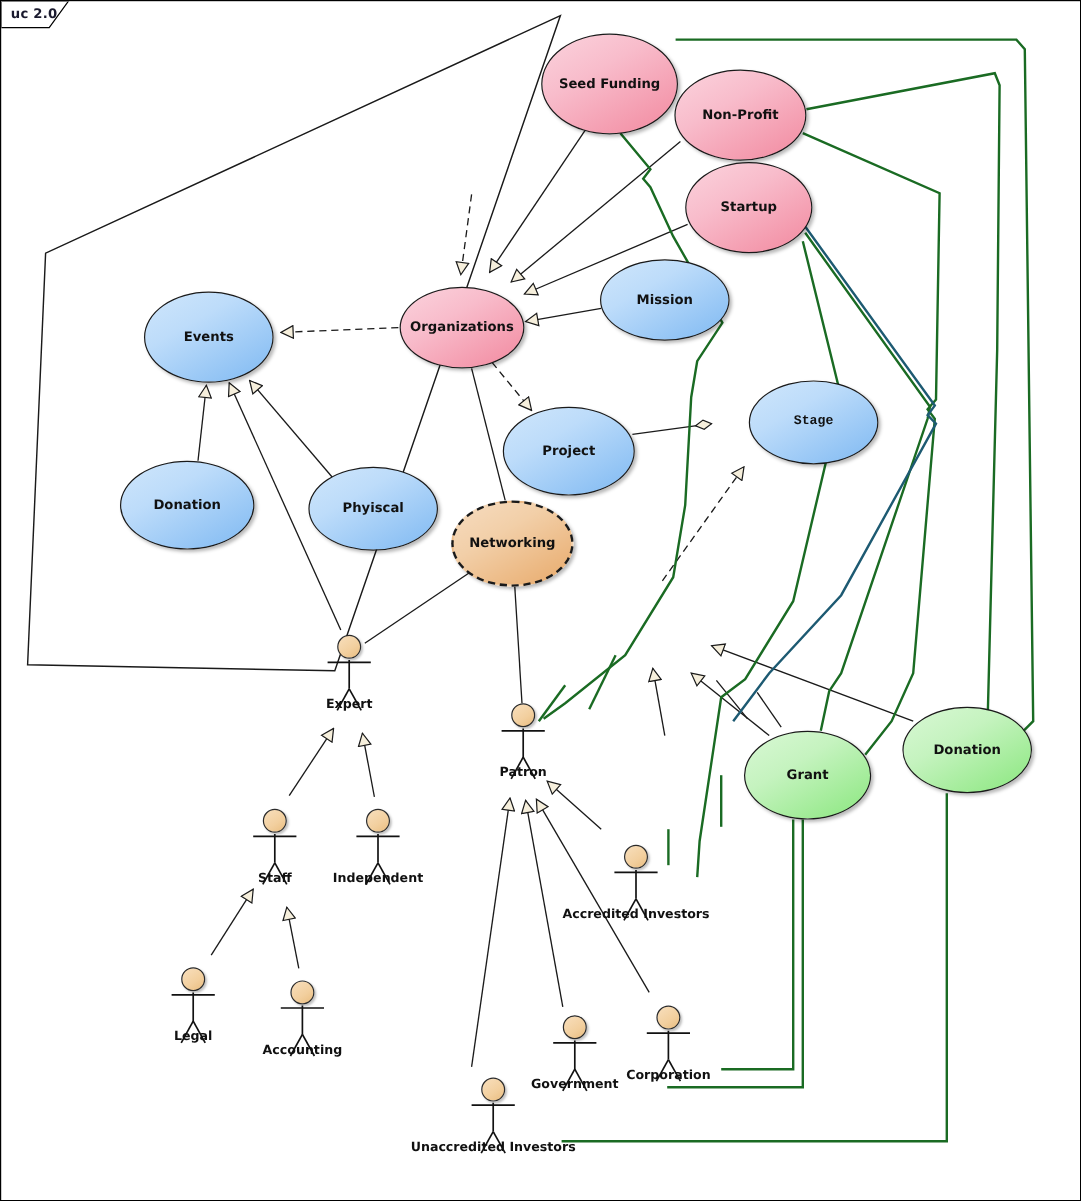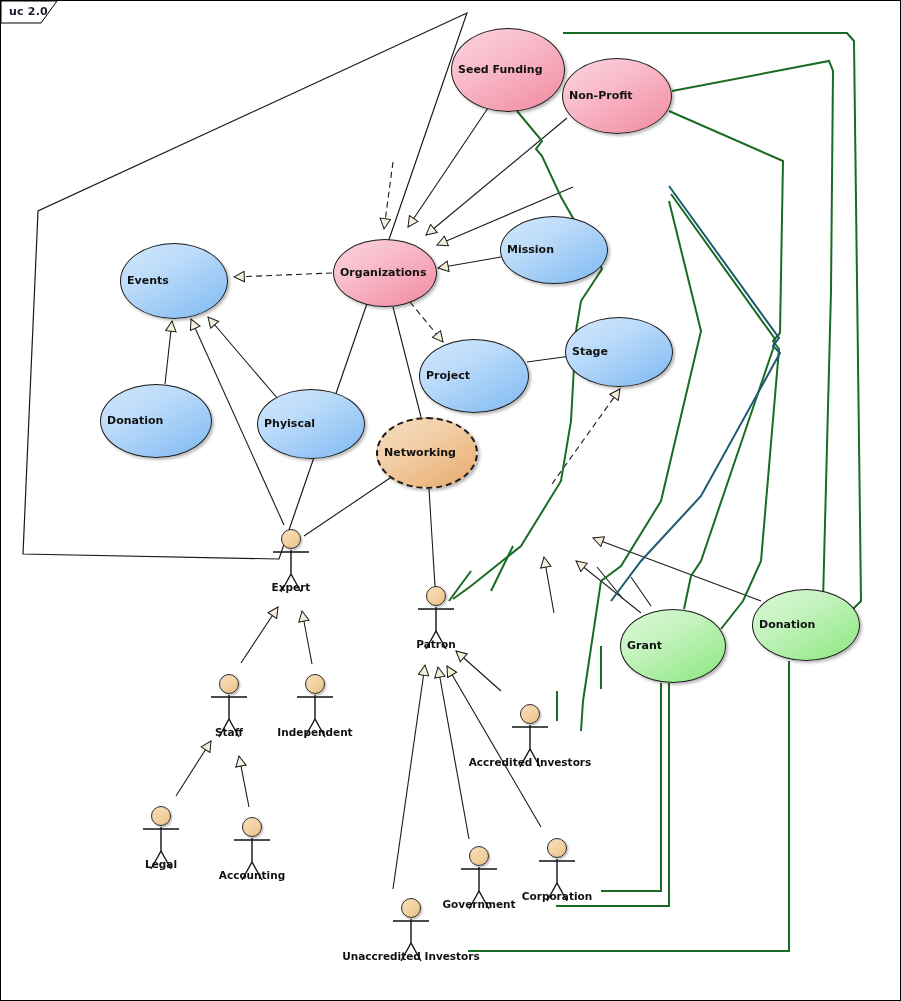--- a/index.html
+++ b/index.html
@@ -2,21 +2,21 @@
 <html><head>
 <meta charset="utf-8">
 <style>
   html,body{margin:0;padding:0;background:#ffffff;}
   body{font-family:"DejaVu Sans","Liberation Sans",sans-serif;}
   #canvas{position:relative;width:901px;height:1001px;background:#fff;border:1px solid #000;box-sizing:border-box;overflow:hidden;padding-left:12px;}
   #frame-tab{position:absolute;left:0;top:0;width:68px;height:22px;}
   #frame-tab .lbl{position:absolute;left:8px;top:4px;font-size:11px;font-weight:bold;color:#1a1a2e;letter-spacing:.2px;}
   svg.layer{position:absolute;left:0;top:0;width:901px;height:1001px;overflow:visible;}
   .nodes{position:absolute;left:0;top:0;width:901px;height:1001px;}
-  .uc{position:absolute;display:flex;align-items:center;justify-content:flex-start;border:1.3px solid #1a1a1a;border-radius:50%;
+  .uc{position:absolute;display:flex;align-items:center;justify-content:center;border:1.3px solid #1a1a1a;border-radius:50%;
       box-shadow:2px 2px 3px rgba(0,0,0,.28);box-sizing:border-box;}
   .uc span{font-size:11px;font-weight:bold;color:#111;text-align:center;line-height:1.05;padding:0 6px;}
   .uc.blue{background:linear-gradient(150deg,#cfe6fb 0%,#bddcfa 35%,#7fb9f2 100%);}
   .uc.pink{background:linear-gradient(150deg,#fbd3dd 0%,#f8bccb 38%,#f2899f 100%);}
   .uc.green{background:linear-gradient(150deg,#d9f8d5 0%,#c5f3bf 38%,#8ae77e 100%);}
   .uc.orange{background:linear-gradient(150deg,#f6dcc0 0%,#f2cfa8 38%,#e8aa6b 100%);border:2px dashed #1a1a1a;}
   .actor{position:absolute;width:0;height:0;}
   .actor .head{position:absolute;left:-10px;top:0;width:20px;height:20px;border-radius:50%;
      background:linear-gradient(145deg,#f8dfbd 0%,#f2cf9e 60%,#e9bd80 100%);border:1.3px solid #2a2a2a;box-sizing:border-box;
      box-shadow:1.5px 1.5px 2px rgba(0,0,0,.25);}
@@ -142,39 +142,42 @@
   </svg>
 
   <div class="nodes">
 
     <div class="uc pink" style="left:450px;top:27px;width:114px;height:84px;">
         <span>Seed Funding</span>
       </div>
     <div class="uc pink" style="left:561px;top:57px;width:110px;height:76px;">
         <span>Non-Profit</span>
       </div>
+    <div class="uc pink" style="left:570px;top:134px;width:106px;height:76px;">
+        <span>Startup</span>
+      </div>
     <div class="uc pink" style="left:332px;top:238px;width:104px;height:68px;">
         <span>Organizations</span>
       </div>
     <div class="uc blue" style="left:499px;top:215px;width:108px;height:68px;">
         <span>Mission</span>
       </div>
     <div class="uc blue" style="left:119px;top:242px;width:108px;height:76px;">
         <span>Events</span>
       </div>
     <div class="uc blue" style="left:99px;top:383px;width:112px;height:74px;">
         <span>Donation</span>
       </div>
     <div class="uc blue" style="left:256px;top:388px;width:108px;height:70px;">
         <span>Phyiscal</span>
       </div>
     <div class="uc blue" style="left:418px;top:338px;width:110px;height:74px;">
         <span>Project</span>
       </div>
-    <div class="uc blue" style="left:564px;top:316px;width:108px;height:70px;">
+    <div class="uc blue" style="left:623px;top:316px;width:108px;height:70px;font-family:Liberation Mono, monospace;">
         <span>Stage</span>
       </div>
     <div class="uc orange" style="left:375px;top:416px;width:102px;height:72px;">
         <span>Networking</span>
       </div>
     <div class="uc green" style="left:619px;top:608px;width:106px;height:74px;">
         <span>Grant</span>
       </div>
     <div class="uc green" style="left:751px;top:588px;width:108px;height:72px;">
         <span>Donation</span>

